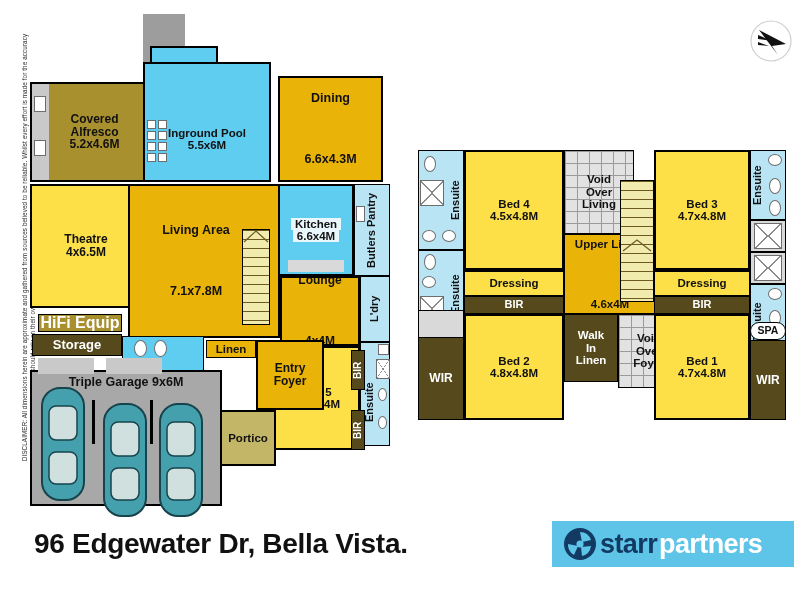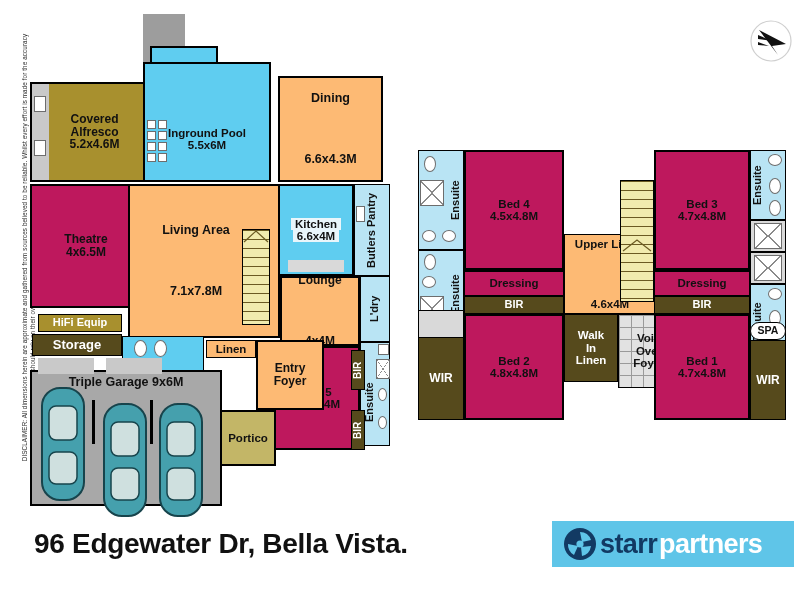--- a/index.html
+++ b/index.html
@@ -42,22 +42,22 @@
     text-align: center;
     color: #111;
     font-weight: bold;
     line-height: 1.08;
     overflow: hidden;
   }
   .room .nm { white-space: pre-line; }
   .room .dim { }
 
   
-  .f-green  { background: #be185d; }
-  .f-yellow { background: #fdba74; gap: 48px; }
+  .f-green  { background: #fde047; }
+  .f-yellow { background: #eab308; gap: 48px; }
   .f-blue   { background: #5fcdf0; }
   .f-olive  { background: #a8902e; }
   .f-khaki  { background: #c3b667; }
   .f-brown  { background: #564a1c; color: #fff; }
   .f-grey   { background: #9d9d9d; }
   .f-lgrey  { background: #c9c9c9; }
   .f-wgrey  { background: #d9d9d9; }
   .f-white  { background: #ffffff; }
   .f-drive  { background: #a8a8a8; }
   .f-paleblue { background: #b9e4f4; }
@@ -216,21 +216,21 @@
       <span class="nm">Bed 5</span>
       <span class="dim">4.2x4.4M</span>
     </div>
     <div class="room f-brown bd1 vert" style="left:321px;top:336px;width:14px;height:40px;font-size:10px;">
       <span class="nm">BIR</span>
     </div>
     <div class="room f-brown bd1 vert" style="left:321px;top:396px;width:14px;height:40px;font-size:10px;">
       <span class="nm">BIR</span>
     </div>
 
-    <div class="room f-olive bd1" style="left:8px;top:300px;width:84px;height:18px;font-size:11px;color:#fff;">
+    <div class="room f-olive bd1" style="left:8px;top:300px;width:84px;height:18px;font-size:16px;color:#fff;">
       <span class="nm">HiFi Equip</span>
     </div>
 
     <div class="room f-brown bd1" style="left:2px;top:320px;width:90px;height:22px;font-size:13px;">
       <span class="nm">Storage</span>
     </div>
 
     <div class="room f-blue bd1" style="left:92px;top:322px;width:82px;height:40px;"></div>
     <div class="fx round" style="left:104px;top:326px;width:13px;height:17px;"></div>
     <div class="fx round" style="left:124px;top:326px;width:13px;height:17px;"></div>
@@ -321,20 +321,25 @@
     </div>
     <div class="room f-brown bd1" style="left:46px;top:156px;width:100px;height:18px;font-size:11px;">
       <span class="nm">BIR</span>
     </div>
 
     <div class="room f-green bd" style="left:46px;top:174px;width:100px;height:106px;font-size:11.5px;">
       <span class="nm">Bed 2</span>
       <span class="dim">4.8x4.8M</span>
     </div>
 
+    <div class="room voidtile bd1" style="left:146px;top:10px;width:70px;height:84px;font-size:11.5px;">
+      <span class="nm">Void
+Over
+Living</span>
+    </div>
 
     <div class="room f-yellow bd1" style="left:146px;top:94px;width:92px;height:80px;font-size:11.5px;">
       <span class="nm">Upper Living</span>
       <span class="dim">4.6x4M</span>
     </div>
 
     <div class="room f-brown bd1" style="left:146px;top:174px;width:54px;height:68px;font-size:11.5px;">
       <span class="nm">Walk
 In
 Linen</span>

